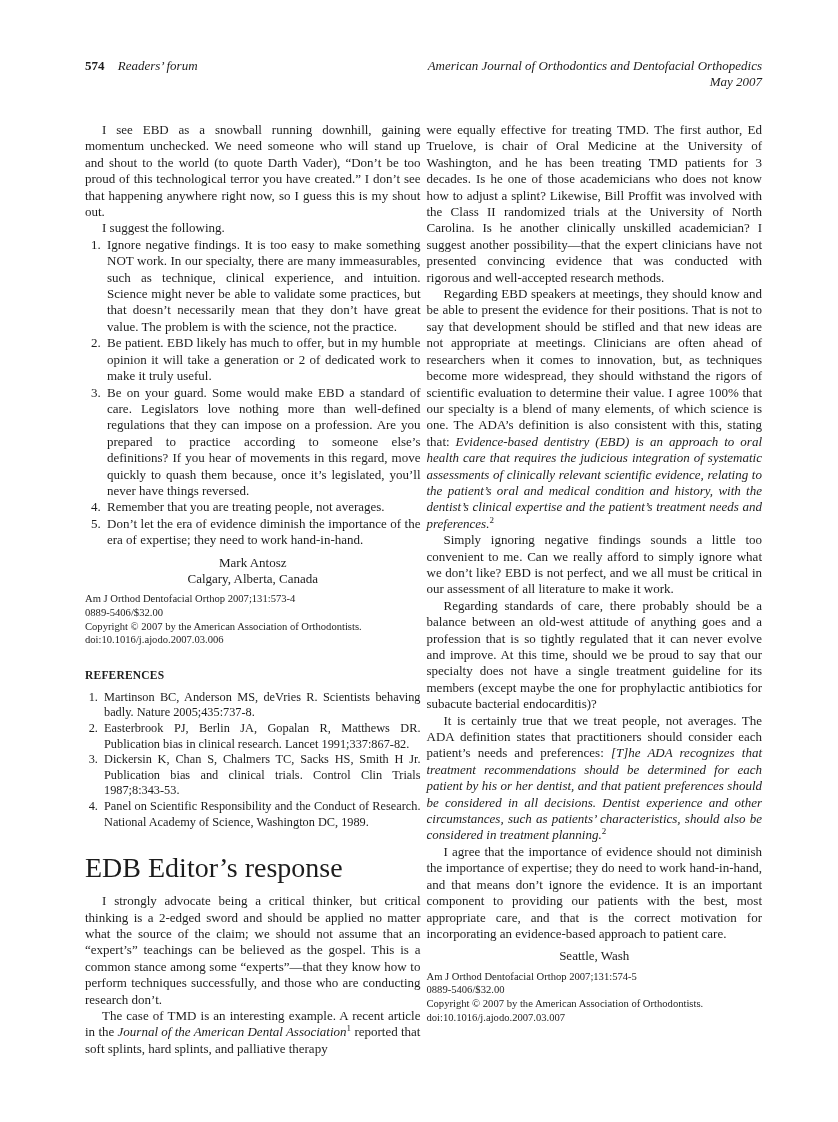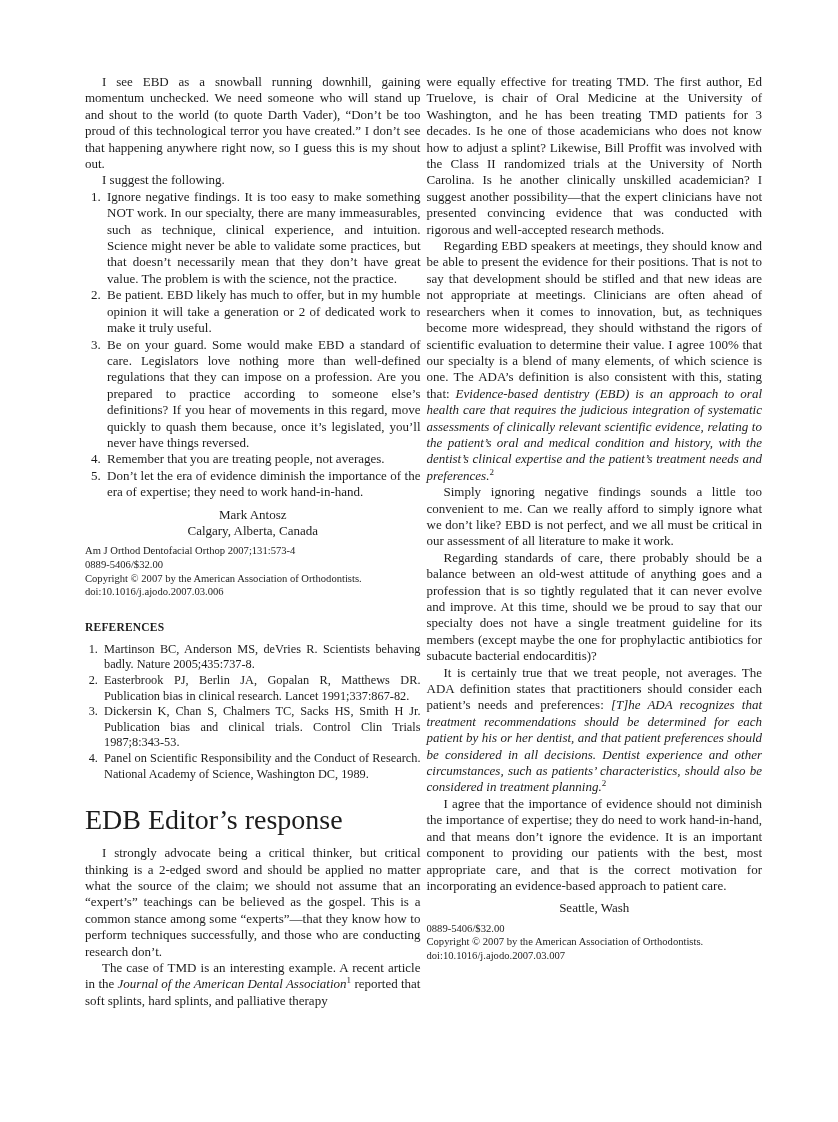--- a/index.html
+++ b/index.html
@@ -24,21 +24,21 @@
     line-height: 16px;
   }
   .header-left { white-space: nowrap; }
   .page-num { font-weight: bold; margin-right: 10px; }
   .section-name { font-style: italic; }
   .header-right { text-align: right; font-style: italic; }
   
   .columns {
     display: flex;
     gap: 6px;
-    margin-top: 16px;
+    margin-top: 32px;
   }
   .col { flex: 1 1 0; min-width: 0; }
   
   .body {
     font-size: 13px;
     line-height: 16.4px;
     text-align: justify;
     margin: 0;
   }
   .indent { text-indent: 17px; }
@@ -88,20 +88,30 @@
     font-weight: normal;
     margin: 26px 0 13px 0;
     line-height: 24px;
   }
 </style>
 </head>
 <body>
 
 <div class="page">
 
+  <header class="page-header">
+    <div class="header-left">
+      <span class="page-num">574</span>
+      <span class="section-name">Readers’ forum</span>
+    </div>
+    <div class="header-right">
+      <div>American Journal of Orthodontics and Dentofacial Orthopedics</div>
+      <div>May 2007</div>
+    </div>
+  </header>
 
   <div class="columns">
 
     <div class="col">
       <p class="body indent">I see EBD as a snowball running downhill, gaining momentum unchecked. We need someone who will stand up and shout to the world (to quote Darth Vader), “Don’t be too proud of this technological terror you have created.” I don’t see that happening anywhere right now, so I guess this is my shout out.</p>
       <p class="body indent">I suggest the following.</p>
 
       <ol class="num-list">
         <li>Ignore negative findings. It is too easy to make something NOT work. In our specialty, there are many immeasurables, such as technique, clinical experience, and intuition. Science might never be able to validate some practices, but that doesn’t necessarily mean that they don’t have great value. The problem is with the science, not the practice.</li>
         <li>Be patient. EBD likely has much to offer, but in my humble opinion it will take a generation or 2 of dedicated work to make it truly useful.</li>
@@ -142,20 +152,21 @@
       <p class="body indent">Simply ignoring negative findings sounds a little too convenient to me. Can we really afford to simply ignore what we don’t like? EBD is not perfect, and we all must be critical in our assessment of all literature to make it work.</p>
       <p class="body indent">Regarding standards of care, there probably should be a balance between an old-west attitude of anything goes and a profession that is so tightly regulated that it can never evolve and improve. At this time, should we be proud to say that our specialty does not have a single treatment guideline for its members (except maybe the one for prophylactic antibiotics for subacute bacterial endocarditis)?</p>
       <p class="body indent"><span>It is certainly true that we treat people, not averages. The ADA definition states that practitioners should consider each patient’s needs and preferences: </span><em>[T]he ADA recognizes that treatment recommendations should be determined for each patient by his or her dentist, and that patient preferences should be considered in all decisions. Dentist experience and other circumstances, such as patients’ characteristics, should also be considered in treatment planning.</em><sup>2</sup></p>
       <p class="body indent">I agree that the importance of evidence should not diminish the importance of expertise; they do need to work hand-in-hand, and that means don’t ignore the evidence. It is an important component to providing our patients with the best, most appropriate care, and that is the correct motivation for incorporating an evidence-based approach to patient care.</p>
 
       <div class="signature">
         <div>Seattle, Wash</div>
       </div>
 
       <div class="citation">
+        <div>Am J Orthod Dentofacial Orthop 2007;131:574-5</div>
         <div>0889-5406/$32.00</div>
         <div>Copyright © 2007 by the American Association of Orthodontists.</div>
         <div>doi:10.1016/j.ajodo.2007.03.007</div>
       </div>
     </div>
 
   </div>
 </div>
 
 </body></html>

